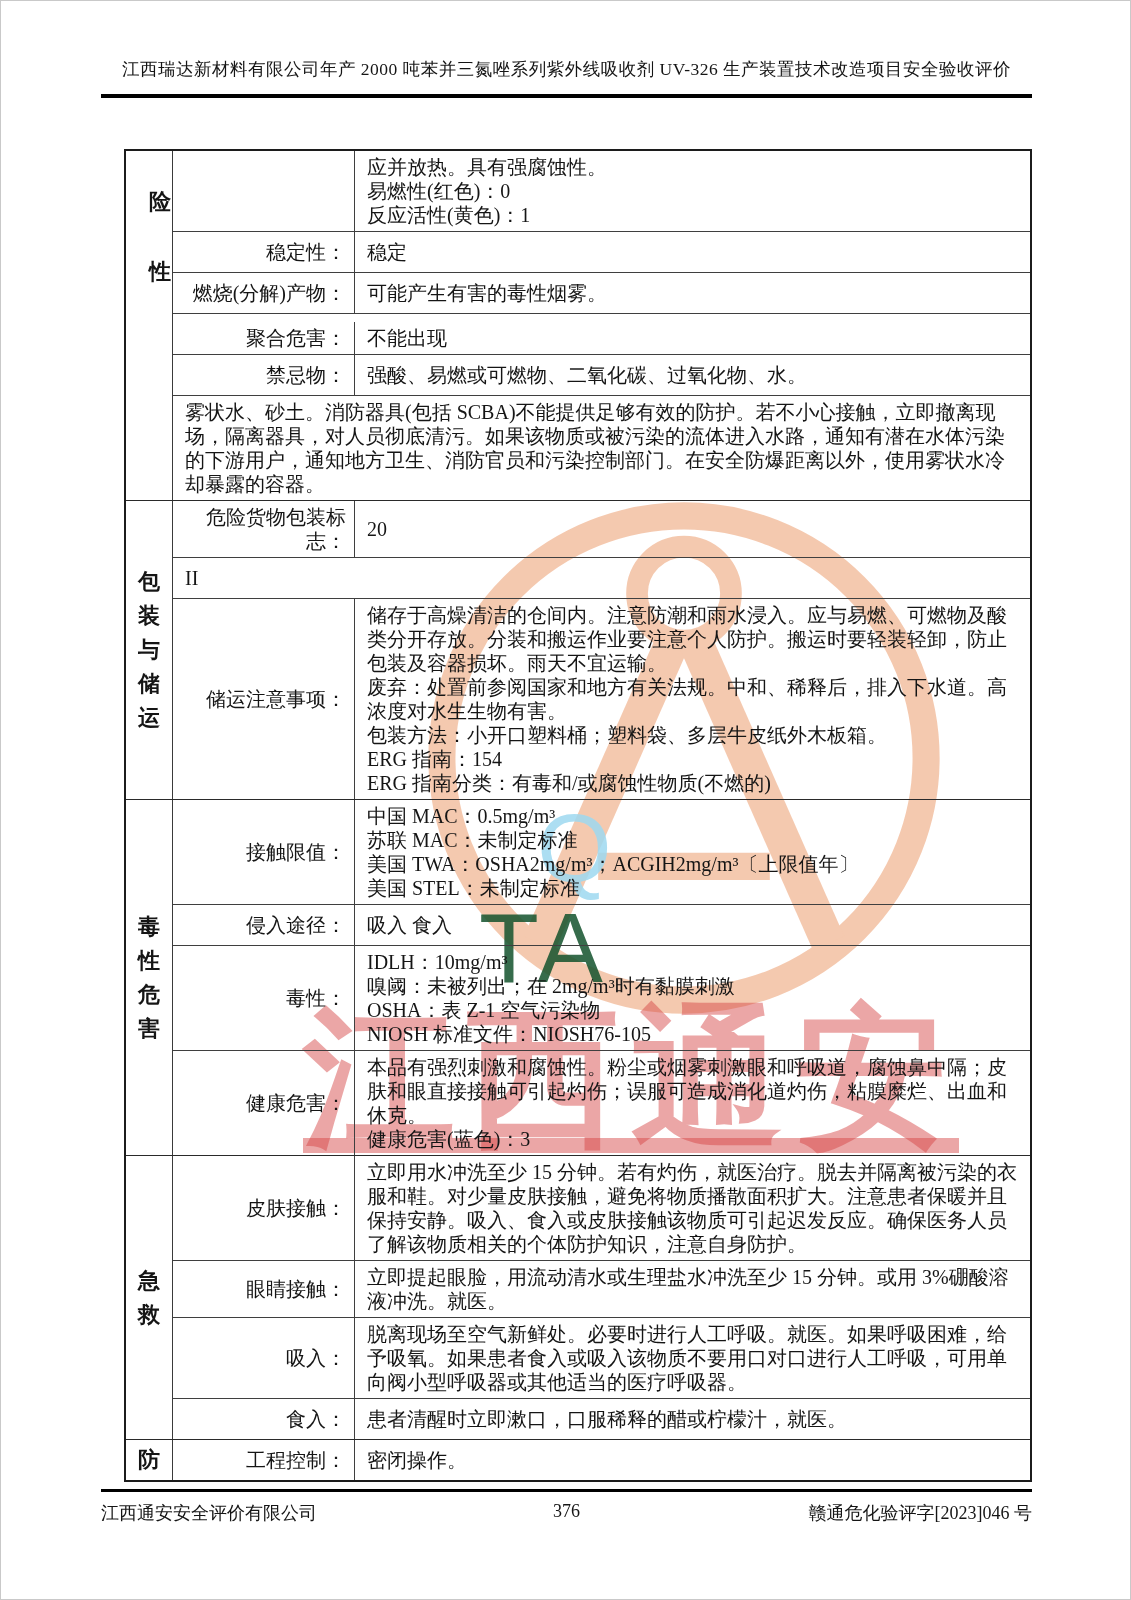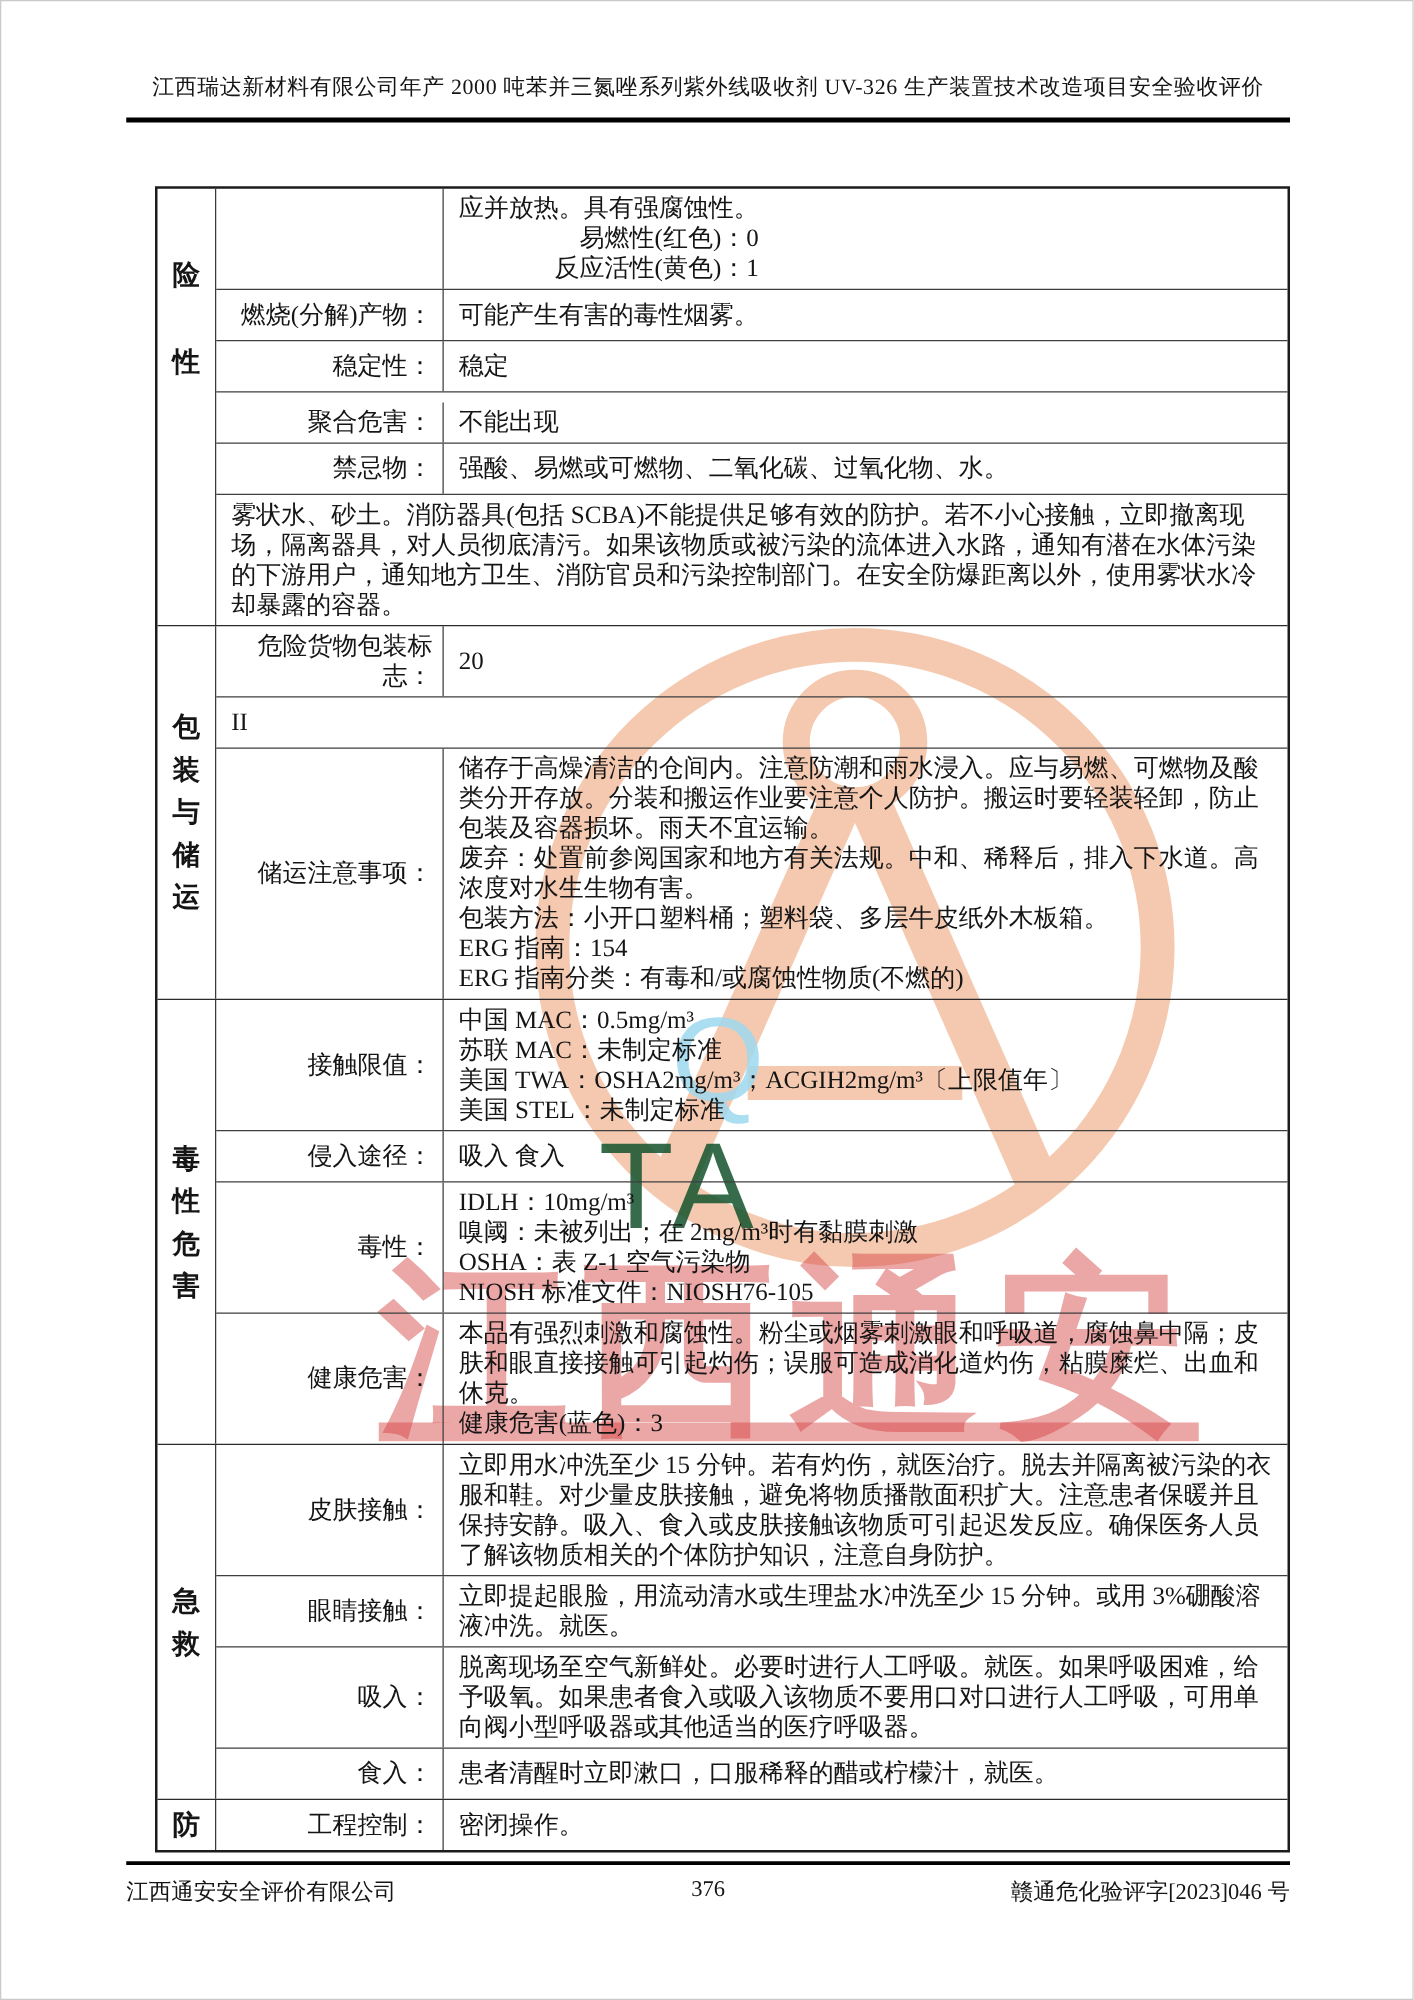--- a/index.html
+++ b/index.html
@@ -44,21 +44,21 @@
   .section:last-child{border-bottom:none;}
   .section-label{
     width:46px;flex:0 0 46px;border-right:1.2px solid #3a3a3a;
     display:flex;justify-content:center;align-items:center;
     font-weight:bold;font-size:22px;
   }
   .section-label span{
     display:inline-block;width:24px;text-align:center;
     word-break:break-all;line-height:34px;
   }
-  .label-top{align-items:flex-start;padding-top:34px;}
+  .label-top{align-items:flex-start;padding-top:16px;justify-content:flex-end;}
   .label-top span{line-height:70px;}
   .rows{flex:1;display:flex;flex-direction:column;min-width:0;}
   .row{display:flex;border-bottom:1.2px solid #3f3f3f;}
   .row:last-child{border-bottom:none;}
   .row-label{
     width:182px;flex:0 0 182px;border-right:1.2px solid #3f3f3f;
     display:flex;align-items:center;justify-content:flex-end;
     text-align:right;padding:4px 8px 4px 4px;box-sizing:border-box;
   }
   .row-content{
@@ -96,33 +96,33 @@
   <div class="header-title">江西瑞达新材料有限公司年产 2000 吨苯并三氮唑系列紫外线吸收剂 UV-326 生产装置技术改造项目安全验收评价</div>
   <div class="header-rule"></div>
 
   <div class="doc-table">
 
     <div class="section">
       <div class="section-label label-top">
         <span>险性</span>
       </div>
       <div class="rows">
-        <div class="row" style="min-height:80px;text-align:right;">
+        <div class="row" style="min-height:80px;">
           <div class="row-label"></div>
           <div class="row-content">应并放热。具有强腐蚀性。
 易燃性(红色)：0
 反应活性(黄色)：1</div>
         </div>
         <div class="row" style="min-height:40px;">
+          <div class="row-label">稳定性：</div>
+          <div class="row-content">稳定</div>
+        </div>
+        <div class="row" style="min-height:40px;">
           <div class="row-label">燃烧(分解)产物：</div>
           <div class="row-content">可能产生有害的毒性烟雾。</div>
-        </div>
-        <div class="row" style="min-height:40px;">
-          <div class="row-label">稳定性：</div>
-          <div class="row-content">稳定</div>
         </div>
         <div class="row" style="min-height:40px;align-items:flex-end;">
           <div class="row-label">聚合危害：</div>
           <div class="row-content">不能出现</div>
         </div>
         <div class="row" style="min-height:40px;justify-content:center;">
           <div class="row-label">禁忌物：</div>
           <div class="row-content">强酸、易燃或可燃物、二氧化碳、过氧化物、水。</div>
         </div>
         <div class="row" style="min-height:104px;">

